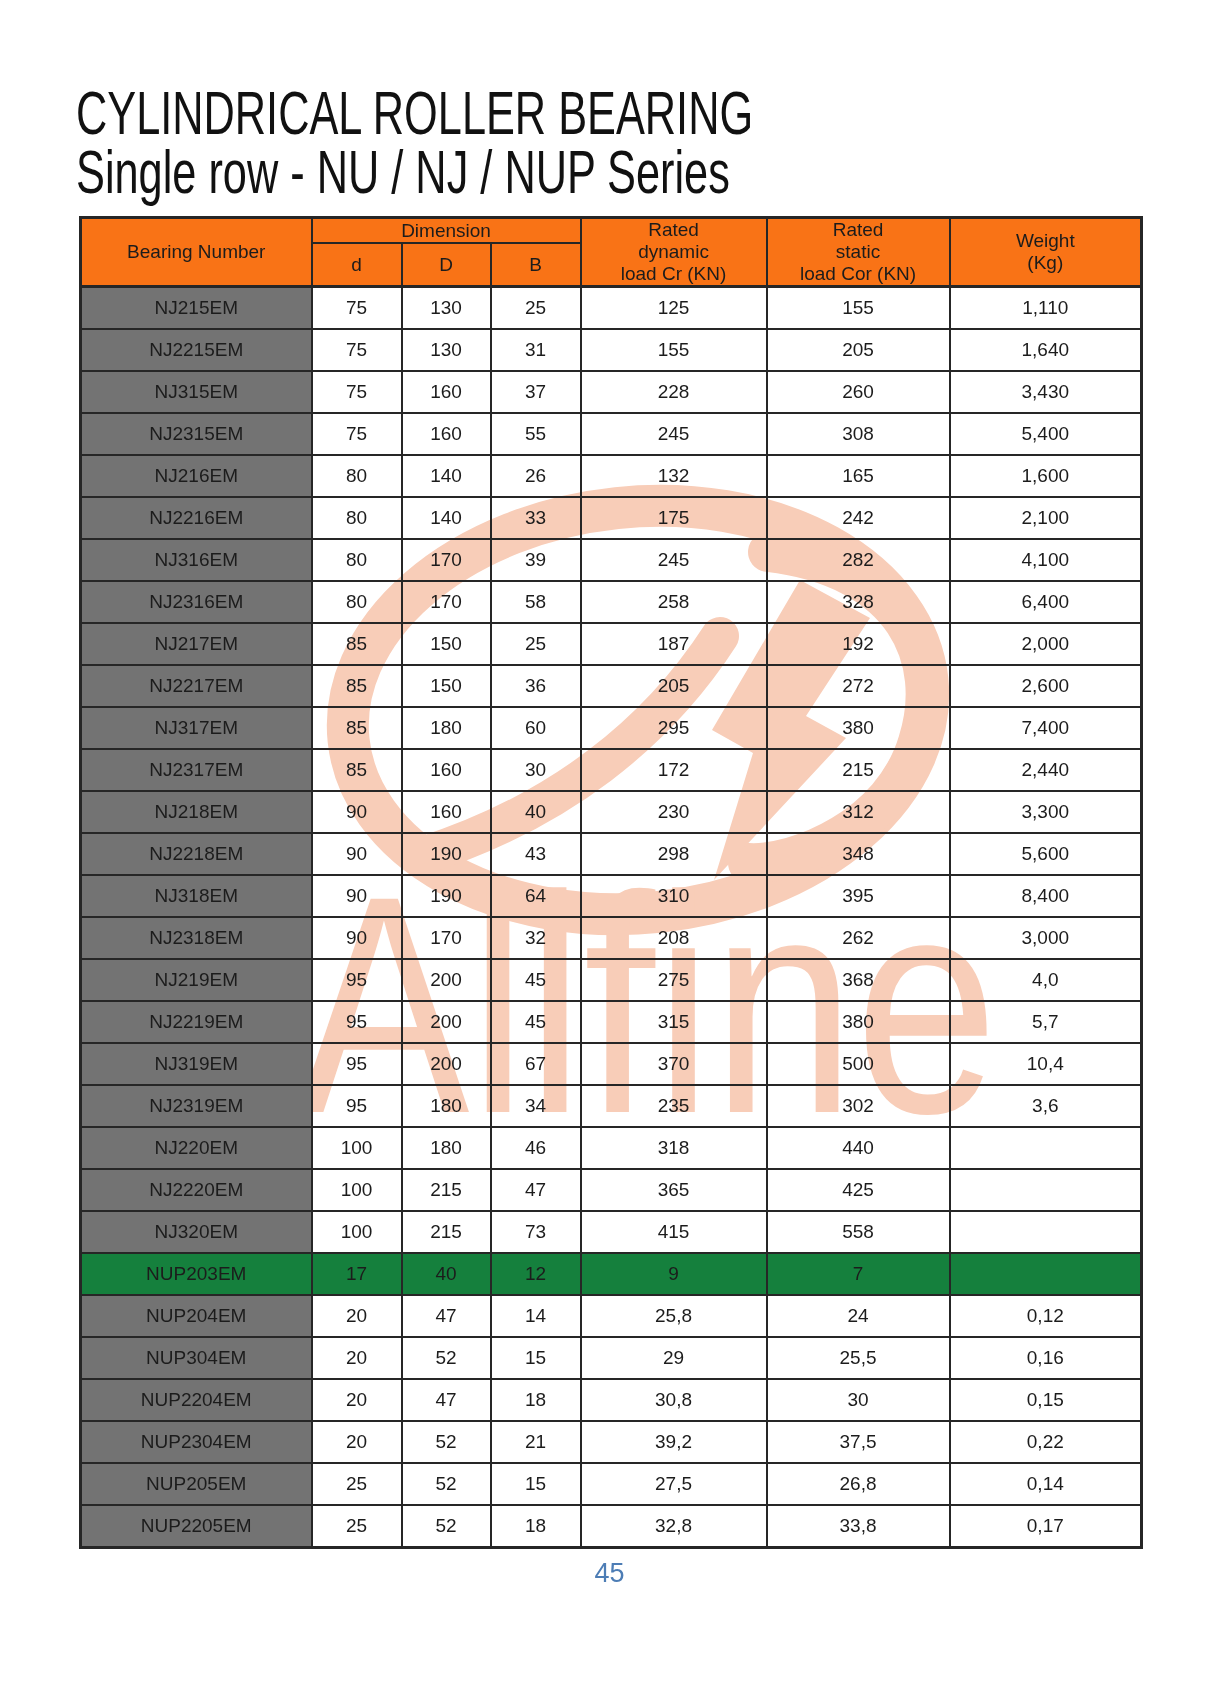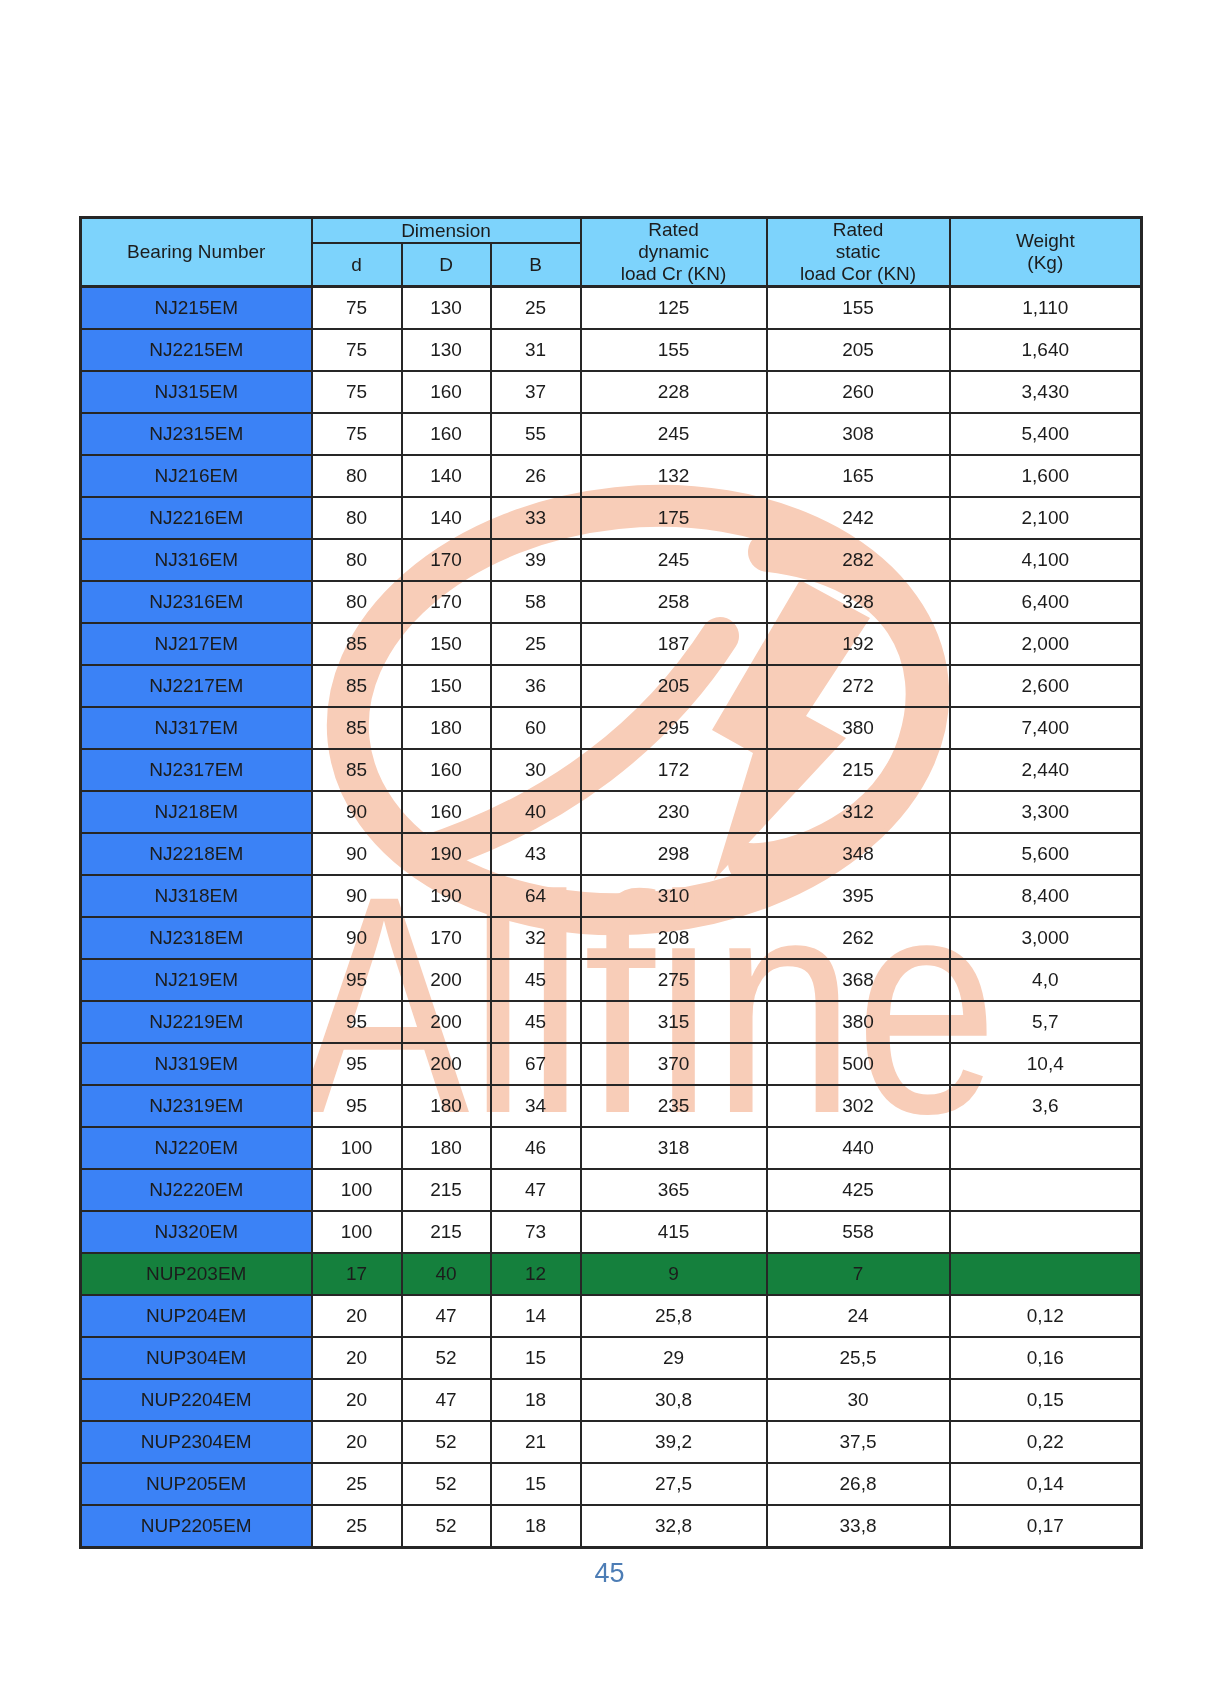--- a/index.html
+++ b/index.html
@@ -44,27 +44,27 @@
   }
   table.data-table th, table.data-table td {
     border:2px solid #262626;
     text-align:center;
     vertical-align:middle;
     padding:0;
     font-weight:normal;
     color:#1c1c1c;
   }
   table.data-table { border:3px solid #262626; }
-  thead th { background:#7dd3fc; line-height:22px;margin-top:44px; }
+  thead th { background:#f97316; line-height:22px;margin-top:44px; }
   thead { border-bottom:3px solid #262626; }
   th.multiline { white-space:pre-line; }
   tr.dim-row th { height:40px; }
   tr.top-row th.dim-group { height:23px; }
   tbody td { height:40px; background:transparent; }
-  tbody td.bearing-cell { background:#3b82f6; }
+  tbody td.bearing-cell { background:#737373; }
   tbody tr.shaded td { background:#15803d; }
 
   
   .page-footer {
     position:absolute; left:0; top:1558px; width:100%;
     text-align:center; z-index:2;
   }
   .page-number {
     font-size:27px; color:#4d7db5;
   }
@@ -77,20 +77,24 @@
   <svg class="watermark" width="1219" height="1692" viewBox="0 0 1219 1692" aria-hidden="true">
     <g>
       <ellipse cx="638" cy="710" rx="291" ry="203" fill="none" stroke="#f8cdb8" stroke-width="42" transform="rotate(-6 638 710)"></ellipse>
       <path d="M 422,856 C 560,812 658,732 720,636" fill="none" stroke="#f8cdb8" stroke-width="38" stroke-linecap="round"></path>
       <path d="M 768,552 C 906,568 944,660 918,742 C 893,827 796,866 748,863" fill="none" stroke="#f8cdb8" stroke-width="40" stroke-linecap="round"></path>
       <path d="M 800,580 L 870,618 L 806,716 L 846,738 L 714,880 L 753,753 L 712,730 Z" fill="#f8cdb8"></path>
     </g>
     <text x="298" y="1112" font-size="310" textLength="700" lengthAdjust="spacingAndGlyphs" fill="#f8cdb8" font-family="Liberation Sans, sans-serif">Allfine</text>
   </svg>
 
+  <div class="title-block">
+    <div class="title-line">CYLINDRICAL ROLLER BEARING</div>
+    <div class="title-line">Single row - NU / NJ / NUP Series</div>
+  </div>
 
   <table class="data-table">
     <colgroup>
       <col style="width:231px">
       <col style="width:90px">
       <col style="width:89px">
       <col style="width:90px">
       <col style="width:186px">
       <col style="width:183px">
       <col style="width:192px">

